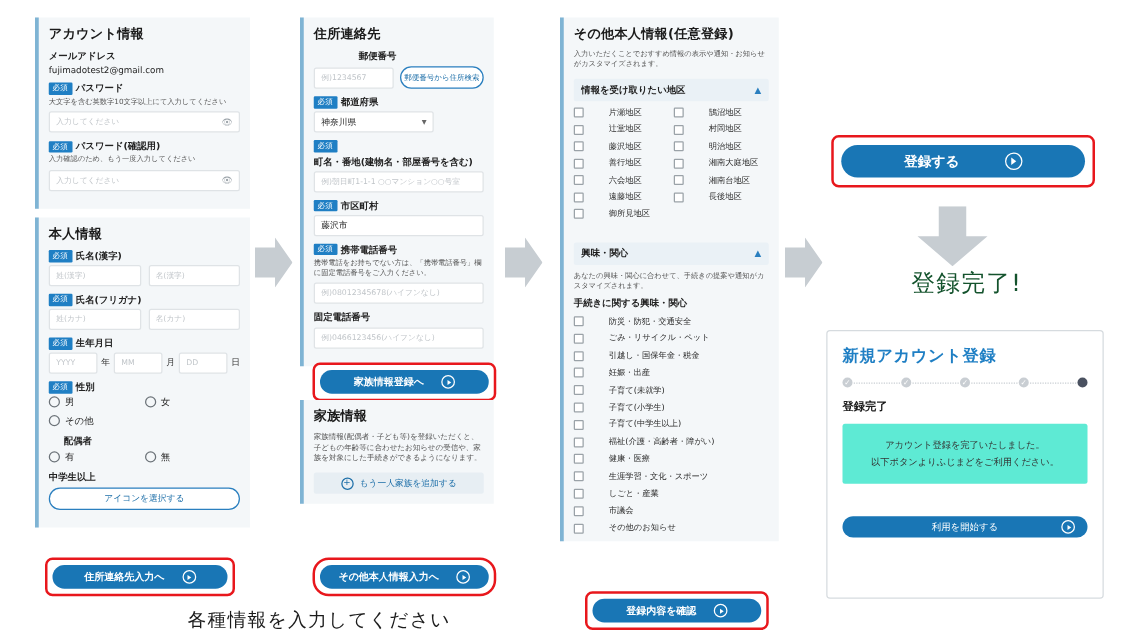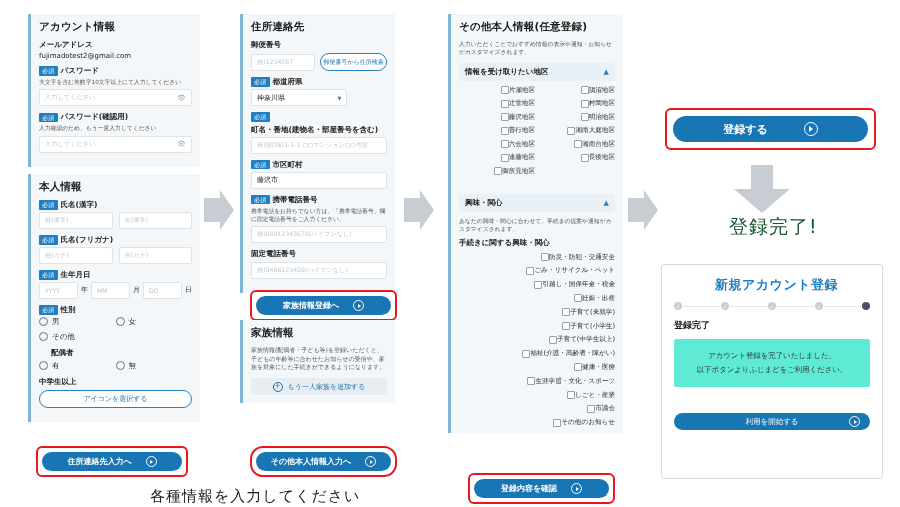--- a/index.html
+++ b/index.html
@@ -46,29 +46,29 @@
        justify-content:center;font-size:6px;line-height:1;}
   .cta .arrow i{width:0;height:0;border-left:3px solid #fff;border-top:2px solid transparent;border-bottom:2px solid transparent;display:block;margin-left:1px;}
   .hl{border:2.5px solid #e8171c;border-radius:6px;padding:4px;background:#fff;}
 
   
   .acc{background:#eaf1f6;border-radius:2px;padding:4px 6px;display:flex;align-items:center;justify-content:space-between;
        font-size:7.5px;font-weight:bold;color:#1b1b1b;margin-bottom:5px;}
   .chev{color:#2a7fbf;font-size:7px;}
   .cbgrid{display:flex;gap:4px;}
   .cbcol{flex:1;display:flex;flex-direction:column;gap:4.5px;}
-  .cb{display:flex;align-items:center;gap:0;font-size:6.6px;color:#2b2b2b;justify-content:flex-end;}
+  .cb{display:flex;align-items:center;gap:20px;font-size:6.6px;color:#2b2b2b;}
   .cbx{width:6px;height:6px;border:1px solid #9aa2a8;border-radius:1px;display:inline-block;flex:none;background:#fff;}
   .cblist{display:flex;flex-direction:column;gap:4.8px;}
   .flowarrow{position:absolute;}
   .caption{position:absolute;font-size:15px;color:#1b1b1b;letter-spacing:1px;}
 
   
   .done-card{position:absolute;background:#fff;border:1px solid #d6dbdf;border-radius:3px;}
-  .done-title{color:#1f7fc4;font-size:13px;font-weight:bold;letter-spacing:.5px;margin-left:41px;}
+  .done-title{color:#1f7fc4;font-size:13px;font-weight:bold;letter-spacing:.5px;}
   .steps{display:flex;align-items:center;gap:0;margin:8px 0 9px 0;}
   .step-dot{width:8px;height:8px;border-radius:50%;background:#c9ced3;display:flex;align-items:center;justify-content:center;color:#fff;font-size:6px;flex:none;}
   .step-dot.last{background:#4a5160;}
   .dots{flex:1;border-top:1.4px dotted #c9ced3;margin:0 1px;}
   .done-sub{font-size:9px;font-weight:bold;color:#1b1b1b;margin-bottom:7px;}
   .done-msg{background:#5eead4;border-radius:2px;padding:10px 6px;text-align:center;font-size:7.4px;color:#333;line-height:1.9;}
   .done-cta{background:#1976b5;border-radius:12px;height:17px;display:flex;align-items:center;justify-content:center;
        color:#fff;font-size:7.5px;position:relative;}
   .done-cta .arrow{position:absolute;right:10px;width:9px;height:9px;border:1px solid #fff;border-radius:50%;
        display:flex;align-items:center;justify-content:center;}
@@ -234,21 +234,21 @@
 <svg class="flowarrow" style="left:204px;top:190px;" width="30" height="40" viewBox="0 0 30 40">
   <polygon points="0,8 16,8 16,0 30,20 16,40 16,32 0,32" fill="#c7cdd2"></polygon>
 </svg>
 
 <div class="screen" style="left:240px;top:14px;width:155px;">
 
   <div class="sec">
     <div class="sec-title">住所連絡先</div>
 
     <div class="fld">
-      <div class="lbl" style="margin-bottom:3px;">
+      <div class="lbl" style="margin-bottom:3px;margin-left:36px;">
           <span class="lbltxt">郵便番号</span>
         </div>
       <div style="display:flex;gap:5px;align-items:center;">
         <div class="inp" style="flex:1;">
             <span>例)1234567</span>
           </div>
         <div class="pillbtn" style="flex:1.25;font-size:6px;">郵便番号から住所検索</div>
       </div>
     </div>
 

